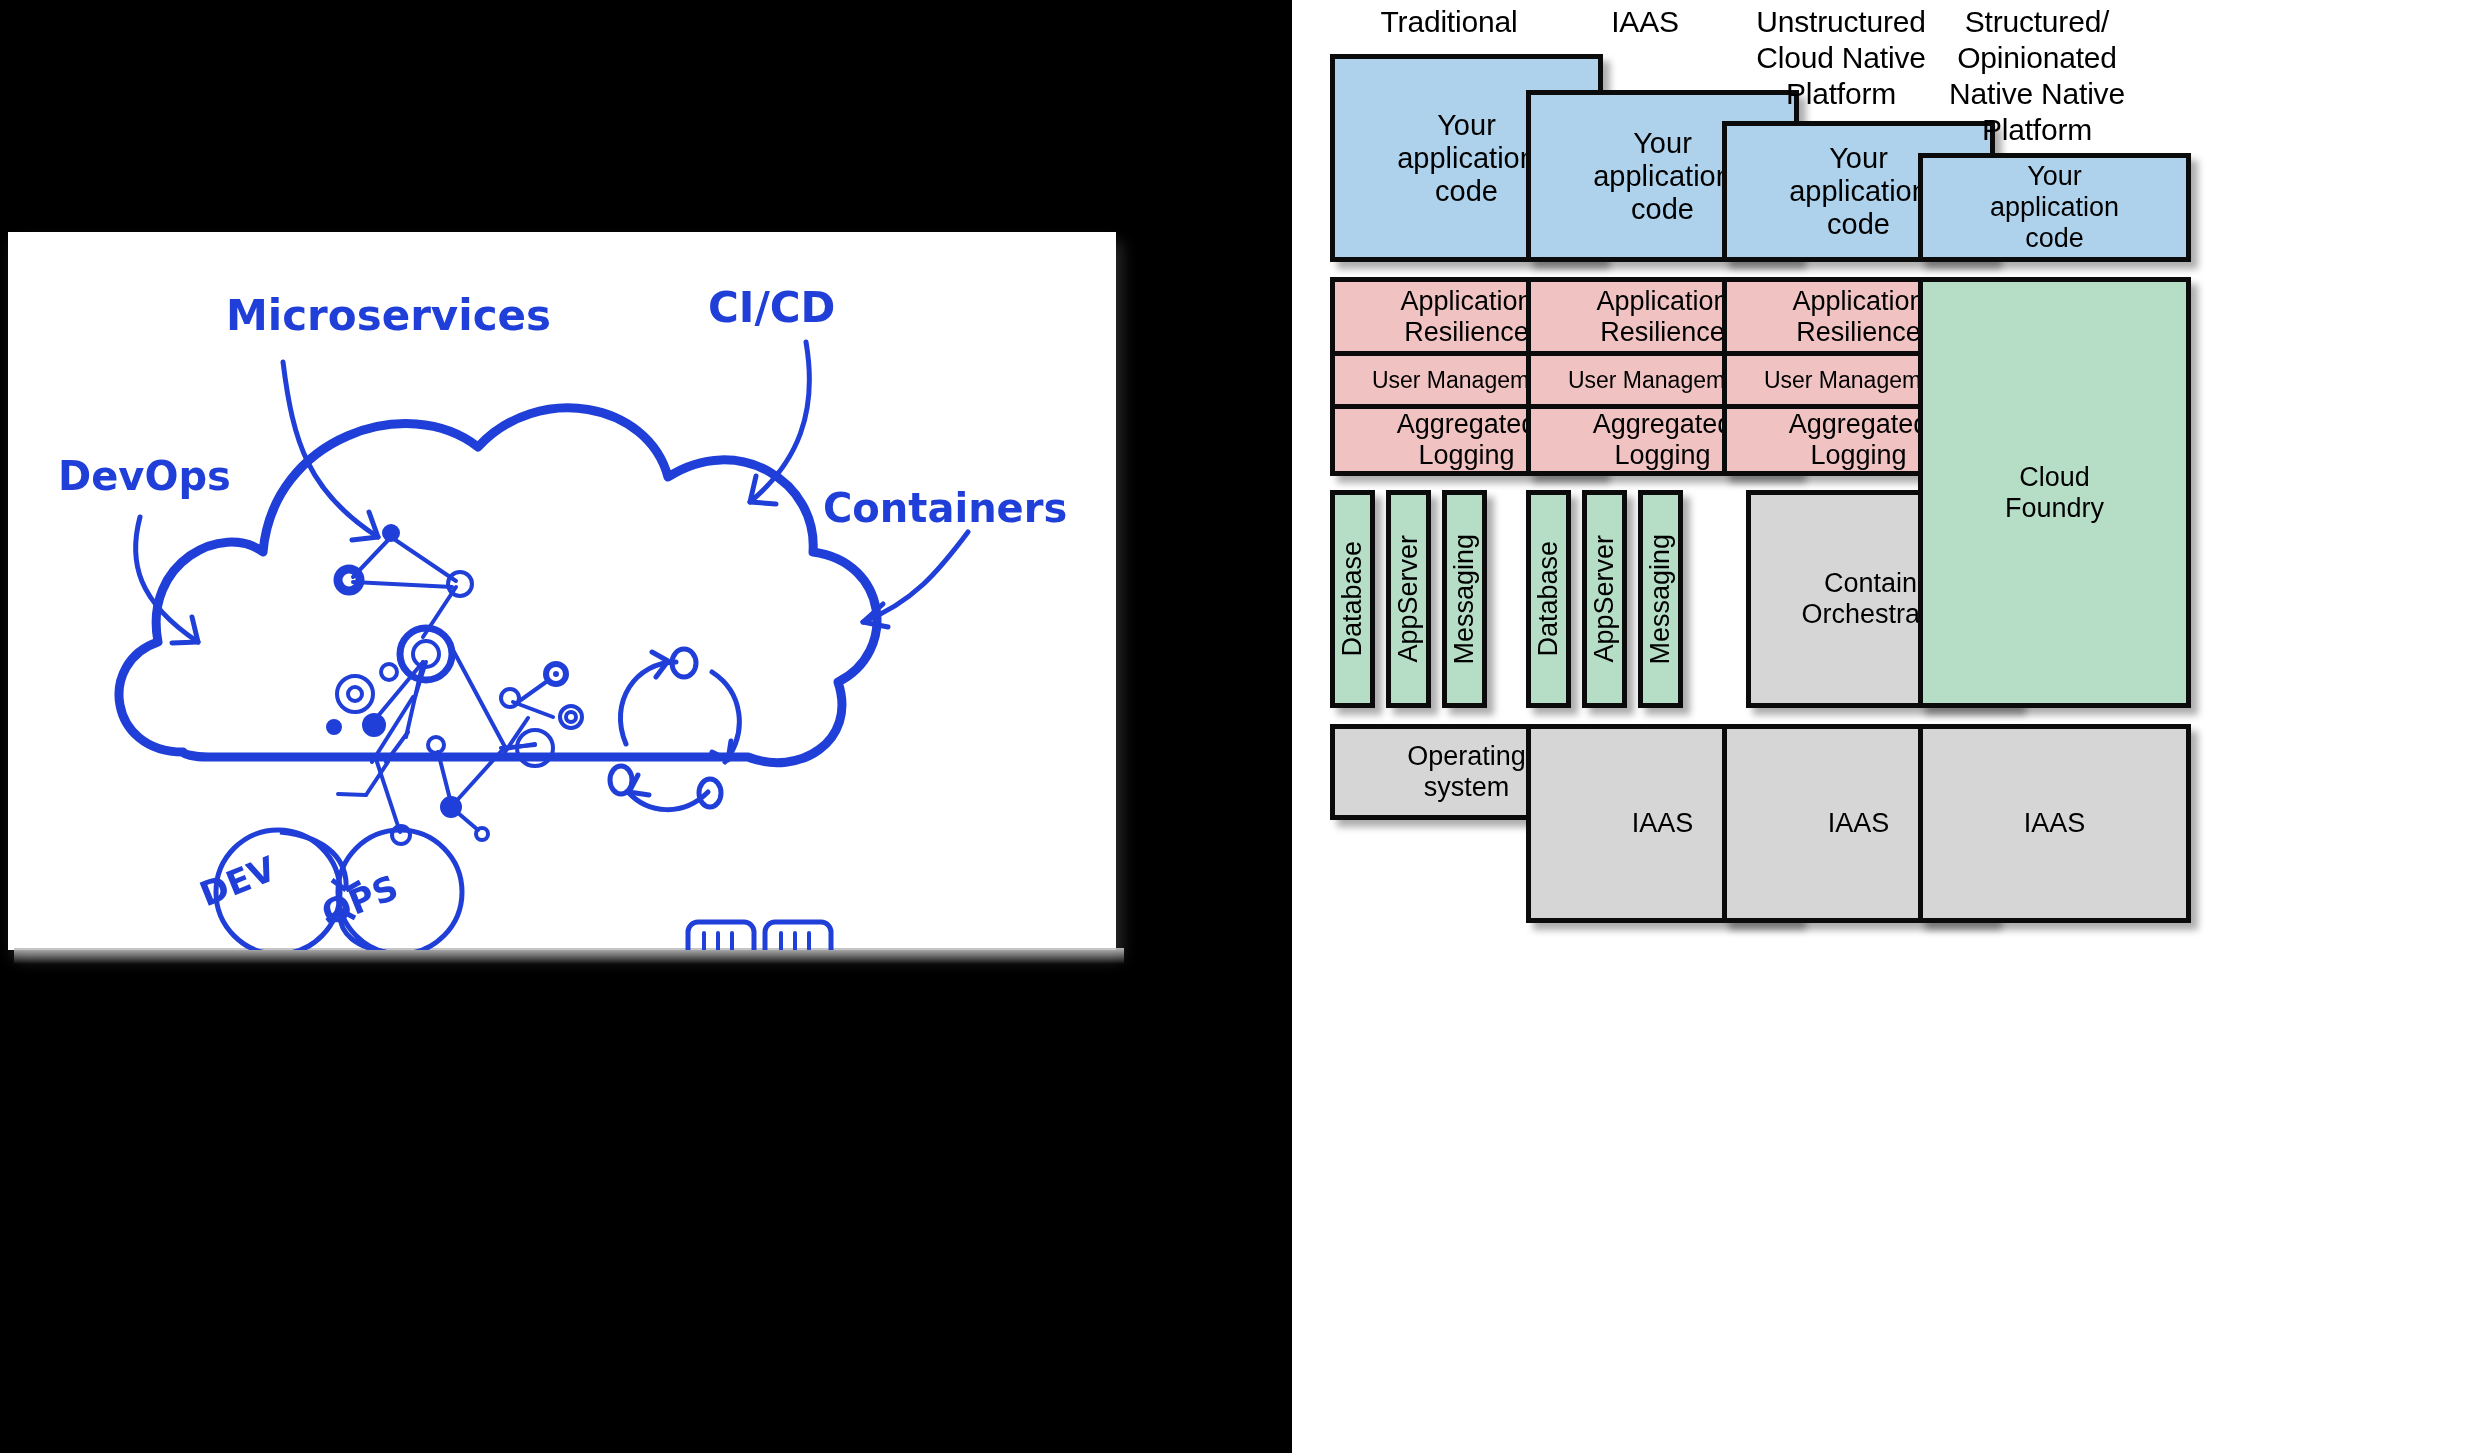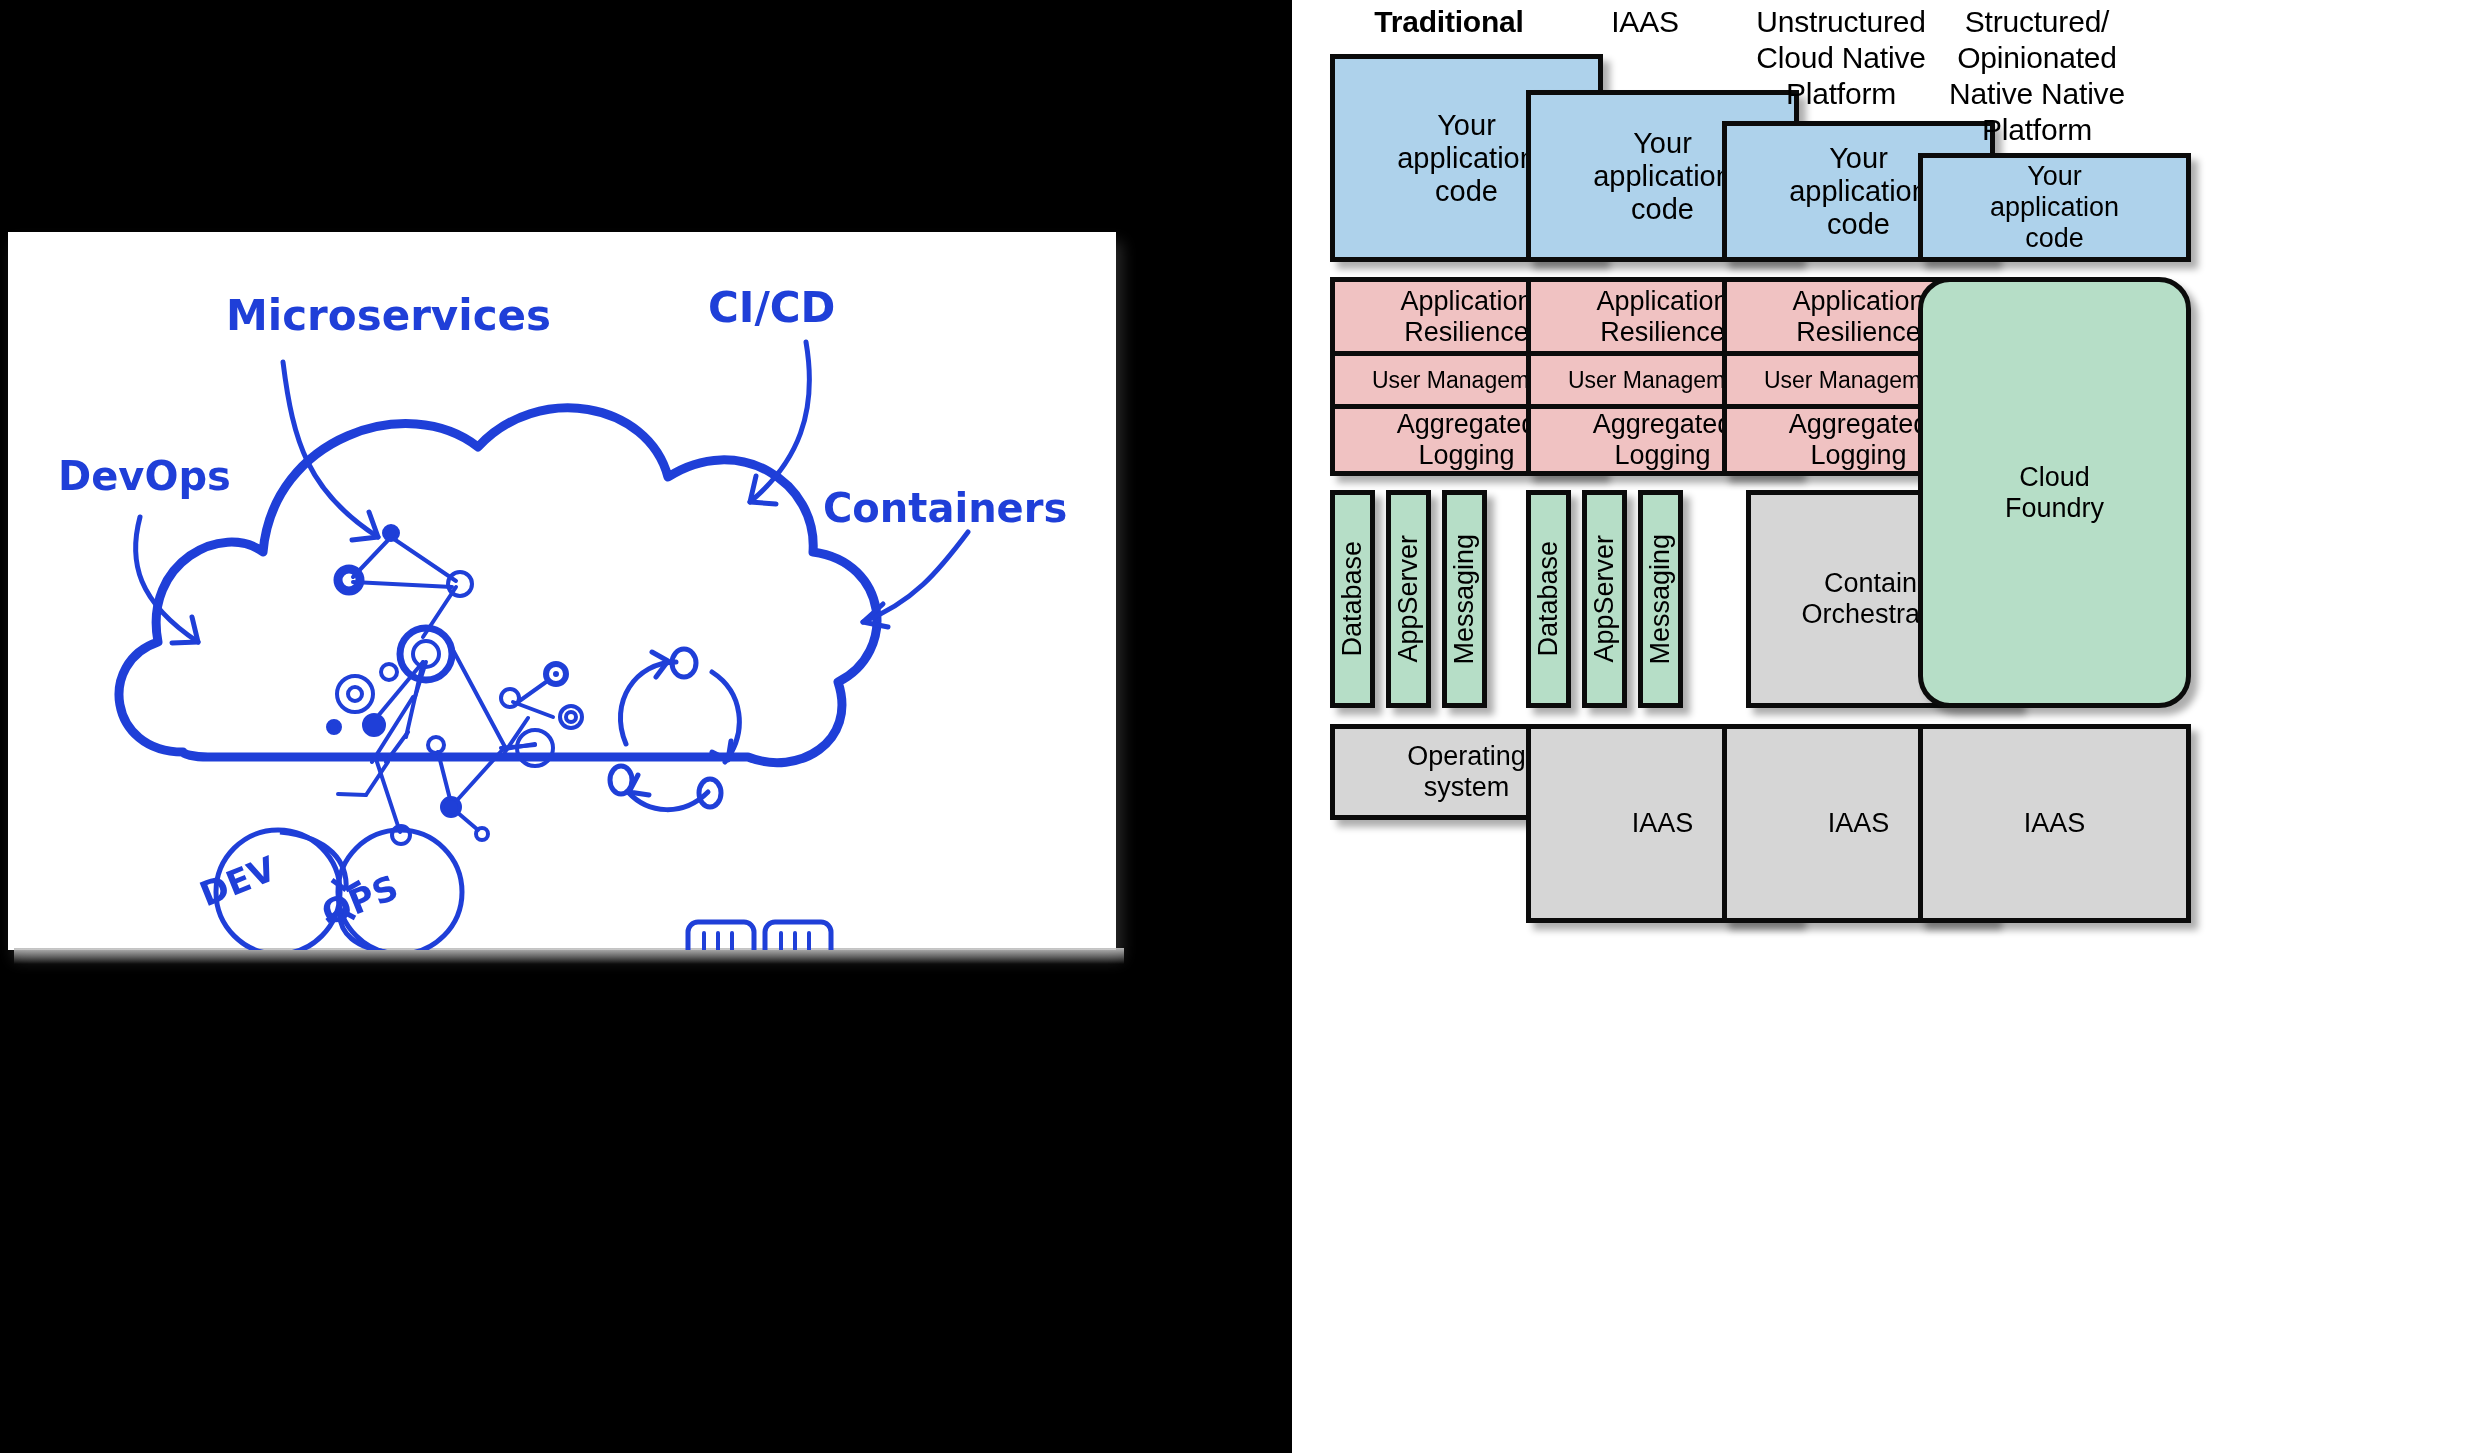--- a/index.html
+++ b/index.html
@@ -232,21 +232,21 @@
       <text class="sk-label" x="50" y="258" font-size="40">DevOps</text>
       <text class="sk-label" x="700" y="90" font-size="42">CI/CD</text>
       <text class="sk-label" x="815" y="290" font-size="40">Containers</text>
     </svg>
   </div>
 </div>
 
 <div id="right-panel">
 
   <div class="column" style="left:12px;">
-    <div class="col-head" style="white-space:pre-line;font-weight:bold;">Traditional</div>
+    <div class="col-head" style="white-space:pre-line;">Traditional</div>
 
     <div class="boxbase fill-blue txt-lg" style="left:26px;top:54px;width:273px;height:208px;white-space:pre-line;">Your
 application
 code</div>
 
     <div class="pink-group" style="left:26px;top:277px;width:273px;height:199px;">
       <div class="pink-cell txt-md" style="height:72px;white-space:pre-line;">Application
 Resilience</div>
       <div class="pink-cell txt-sm div-top" style="height:55px;">User Management</div>
       <div class="pink-cell txt-md div-top" style="flex:1;white-space:pre-line;">Aggregated
@@ -322,19 +322,19 @@
   <div class="column" style="left:600px;">
     <div class="col-head" style="white-space:pre-line;">Structured/
 Opinionated
 Native Native
 Platform</div>
 
     <div class="boxbase fill-blue txt-md" style="left:26px;top:153px;width:273px;height:109px;white-space:pre-line;">Your
 application
 code</div>
 
-    <div class="boxbase fill-green txt-md" style="left:26px;top:277px;width:273px;height:431px;white-space:pre-line;border-radius:32px;">Cloud
+    <div class="boxbase fill-green txt-md" style="left:26px;top:277px;width:273px;height:431px;white-space:pre-line;">Cloud
 Foundry</div>
 
     <div class="boxbase fill-gray txt-md" style="left:26px;top:724px;width:273px;height:199px;">IAAS</div>
   </div>
 
 </div>
 
 </body></html>

